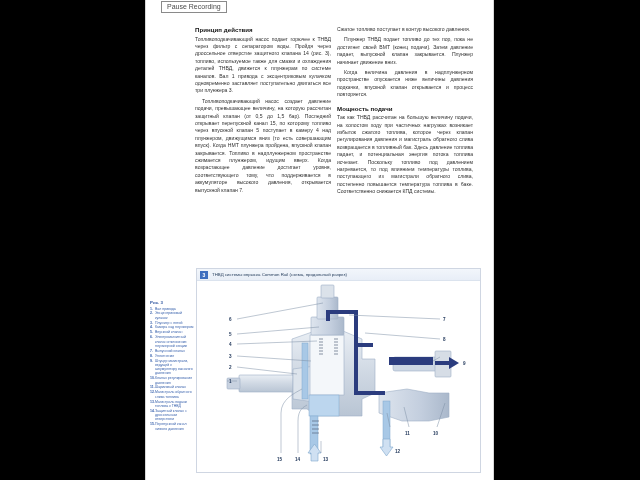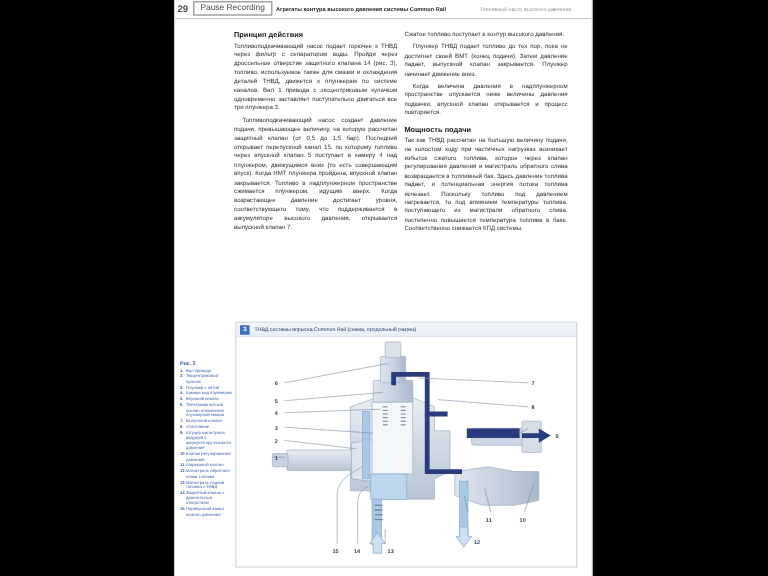--- a/index.html
+++ b/index.html
@@ -116,25 +116,20 @@
     z-index: 50;
   }
 </style>
 </head>
 <body>
 
 <div id="screen">
 
   <div id="page">
 
-    <div id="runhead">
-      <span id="folio">29</span>
-      <span id="rh-left">Агрегаты контура высокого давления системы Common Rail</span>
-      <span id="rh-right">Топливный насос высокого давления</span>
-    </div>
 
     <div class="col" id="col-left">
       <div class="sec-h">Принцип действия</div>
       <p class="para first">Топливоподкачивающий насос подает горючее к ТНВД через фильтр с сепаратором воды. Пройдя через дроссельное отверстие защитного клапана 14 (рис. 3), топливо, используемое также для смазки и охлаждения деталей ТНВД, движется к плунжерам по системе каналов. Вал 1 привода с эксцентриковым кулачком одновременно заставляет поступательно двигаться все три плунжера 3.</p>
       <p class="para">Топливоподкачивающий насос создает давление подачи, превышающее величину, на которую рассчитан защитный клапан (от 0,5 до 1,5 бар). Последний открывает перепускной канал 15, по которому топливо через впускной клапан 5 поступает в камеру 4 над плунжером, движущимся вниз (то есть совершающим впуск). Когда НМТ плунжера пройдена, впускной клапан закрывается. Топливо в надплунжерном пространстве сжимается плунжером, идущим вверх. Когда возрастающее давление достигает уровня, соответствующего тому, что поддерживается в аккумуляторе высокого давления, открывается выпускной клапан 7.</p>
     </div>
 
     <div class="col" id="col-right">
       <p class="para first">Сжатое топливо поступает в контур высокого давления.</p>
       <p class="para">Плунжер ТНВД подает топливо до тех пор, пока не достигнет своей ВМТ (конец подачи). Затем давление падает, выпускной клапан закрывается. Плунжер начинает движение вниз.</p>

